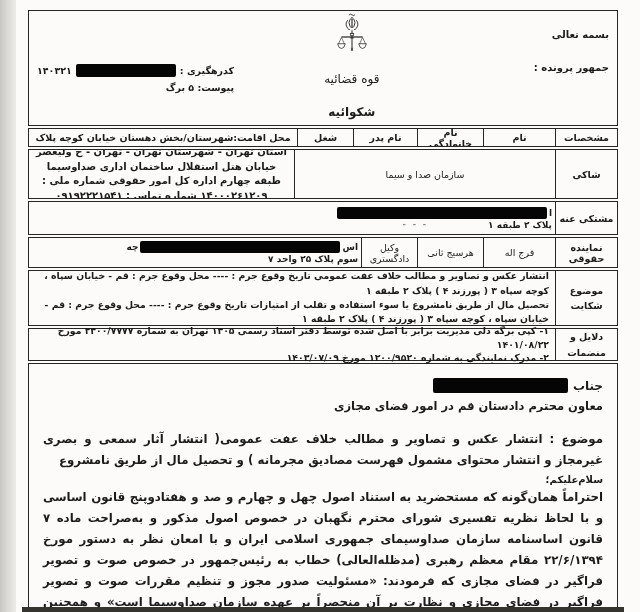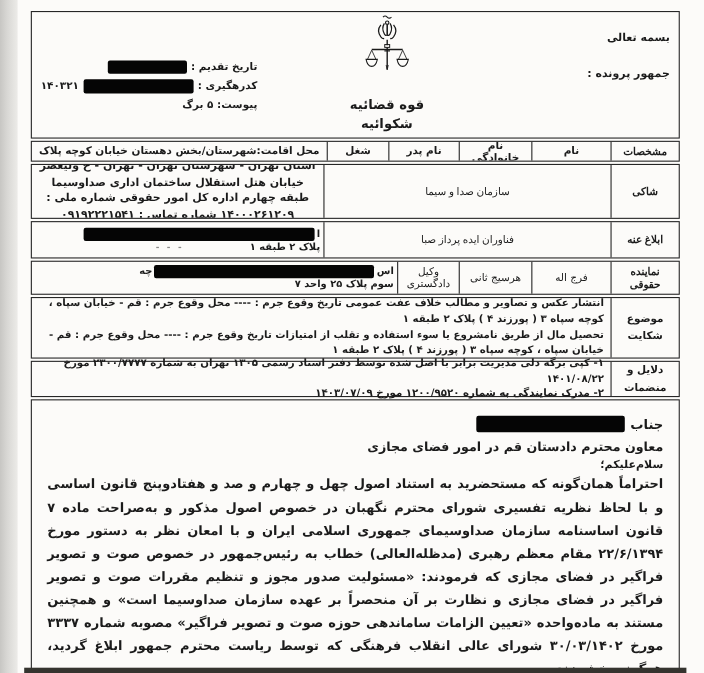--- a/index.html
+++ b/index.html
@@ -24,41 +24,41 @@
     direction:rtl;
   }
   .box{border:1.4px solid #262626;background:#fcfbf9;box-sizing:border-box;}
 
   
   .hdr{height:116px;display:flex;flex-direction:row;gap:32px;}
   .hdr-col{flex:1;padding:6px 8px;box-sizing:border-box;}
   .hdr-right{display:flex;flex-direction:column;justify-content:flex-start;gap:22px;padding-top:18px;}
   .hdr-right .lbl{font-size:10px;font-weight:bold;}
   .hdr-center{display:flex;flex-direction:column;align-items:center;justify-content:flex-start;padding-top:2px;}
-  .hdr-center .org{font-size:12px;font-weight:bold;margin-top:11px;}
-  .hdr-center .doctype{font-size:12px;font-weight:bold;margin-top:3px;}
+  .hdr-center .org{font-size:12px;font-weight:normal;margin-top:11px;}
+  .hdr-center .doctype{font-size:12px;font-weight:bold;margin-top:19px;}
   .hdr-left{display:flex;flex-direction:column;align-items:flex-start;justify-content:center;gap:5px;padding-top:26px;direction:rtl;}
   .hdr-line{display:flex;align-items:center;gap:4px;font-size:9.5px;font-weight:bold;white-space:nowrap;}
   .redact{background:#050505;border-radius:2px;display:inline-block;}
   .r-date{width:72px;height:12px;}
   .r-track{width:100px;height:13px;}
   .track-digits{font-size:9.5px;font-weight:bold;letter-spacing:0;}
 
   
   .row{display:flex;flex-direction:row;margin-top:2px;}
   .cell{box-sizing:border-box;display:flex;align-items:center;justify-content:center;
         text-align:center;font-size:9.5px;padding:2px 3px;overflow:hidden;}
   .cell:not(:last-child){border-inline-end:1.2px solid #262626;}
-  .c-spec{width:62px;flex:none;font-weight:bold;font-family:Liberation Serif, serif;}
+  .c-spec{width:62px;flex:none;font-weight:bold;}
   .c-name{width:72px;flex:none;}
   .c-family{width:66px;flex:none;}
   .c-father{width:64px;flex:none;}
   .c-job{width:56px;flex:none;}
   .c-res{flex:1;}
-  .c-merged{width:261px;flex:none;font-family:Liberation Serif, serif;}
+  .c-merged{width:261px;flex:none;}
   .thead .cell{font-weight:bold;}
   .h-row{height:19px;}
   .shaki-row{height:50px;}
   .mosh-row{height:34px;}
   .rep-row{height:31px;}
   .res-text{font-size:10px;font-weight:bold;line-height:1.45;text-align:center;}
   .res-block{display:flex;flex-direction:column;align-items:stretch;justify-content:center;width:100%;gap:1px;}
   .res-line1{display:flex;align-items:center;gap:2px;justify-content:flex-start;}
   .res-frag{font-size:9px;font-weight:bold;}
   .r-addr1{width:210px;height:12px;}
@@ -129,24 +129,20 @@
 
         <path d="M27,52 H35" stroke-width="1.6"></path>
         <path d="M31,47 V72 L31,78" stroke-width="2"></path>
         <path d="M29.5,72 L31,79 L32.5,72" stroke-width="1.2" fill="none"></path>
       </svg>
       <div class="org">قوه قضائیه</div>
       <div class="doctype">شکوائیه</div>
     </div>
     <div class="hdr-col hdr-left">
       <div class="hdr-line">
-        <span>تاریخ تقدیم :</span>
-        <span class="redact r-date"></span>
-      </div>
-      <div class="hdr-line">
         <span>کدرهگیری :</span>
         <span class="redact r-track"></span>
         <span class="track-digits">۱۴۰۳۲۱</span>
       </div>
       <div class="hdr-line">
         <span>پیوست: ۵ برگ</span>
       </div>
     </div>
   </div>
 
@@ -161,22 +157,21 @@
 
   <div class="box row shaki-row">
     <div class="cell c-spec">شاکی</div>
     <div class="cell c-merged">سازمان صدا و سیما</div>
     <div class="cell c-res">
         <div class="res-text">استان تهران - شهرستان تهران - تهران - خ ولیعصر خیابان هتل استقلال ساختمان اداری صداوسیما طبقه چهارم اداره کل امور حقوقی شماره ملی : ۱۴۰۰۰۲۶۱۲۰۹ شماره تماس : ۰۹۱۹۲۲۲۱۵۴۱</div>
       </div>
   </div>
 
   <div class="box row mosh-row">
-    <div class="cell c-spec">ابلاغ عنه</div>
-    <div class="cell c-merged">فناوران ایده پرداز صبا</div>
+    <div class="cell c-spec">مشتکی عنه</div>
     <div class="cell c-res">
       <div class="res-block">
         <div class="res-line1">
           <span class="res-frag">ا</span>
           <span class="redact r-addr1"></span>
         </div>
         <div class="res-line2">
           <span>پلاک ۲ طبقه ۱</span>
           <span class="dots">- - -</span>
         </div>
@@ -224,19 +219,20 @@
       <div class="item">۲- مدرک نمایندگی به شماره ۱۲۰۰/۹۵۲۰ مورخ ۱۴۰۳/۰۷/۰۹</div>
     </div>
   </div>
 
   <div class="box letter">
     <div class="salutation">
       <span>جناب</span>
       <span class="redact r-name"></span>
     </div>
     <div class="recipient">معاون محترم دادستان قم در امور فضای مجازی</div>
+    <div class="subjpara">موضوع : انتشار عکس و تصاویر و مطالب خلاف عفت عمومی( انتشار آثار سمعی و بصری غیرمجاز و انتشار محتوای مشمول فهرست مصادیق مجرمانه ) و تحصیل مال از طریق نامشروع</div>
     <div class="greeting">سلام‌علیکم؛</div>
     <div class="bodypara">احتراماً همان‌گونه که مستحضرید به استناد اصول چهل و چهارم و صد و هفتادوپنج قانون اساسی و با لحاظ نظریه تفسیری شورای محترم نگهبان در خصوص اصول مذکور و به‌صراحت ماده ۷ قانون اساسنامه سازمان صداوسیمای جمهوری اسلامی ایران و با امعان نظر به دستور مورخ ۲۲/۶/۱۳۹۴ مقام معظم رهبری (مدظله‌العالی) خطاب به رئیس‌جمهور در خصوص صوت و تصویر فراگیر در فضای مجازی که فرمودند: «مسئولیت صدور مجوز و تنظیم مقررات صوت و تصویر فراگیر در فضای مجازی و نظارت بر آن منحصراً بر عهده سازمان صداوسیما است» و همچنین مستند به ماده‌واحده «تعیین الزامات ساماندهی حوزه صوت و تصویر فراگیر» مصوبه شماره ۳۳۳۷ مورخ ۳۰/۰۳/۱۴۰۲ شورای عالی انقلاب فرهنگی که توسط ریاست محترم جمهور ابلاغ گردید، هرگونه پخش زنده</div>
   </div>
 
 </div>
 
 <div class="bottom-strip"></div>
 
 </body></html>

